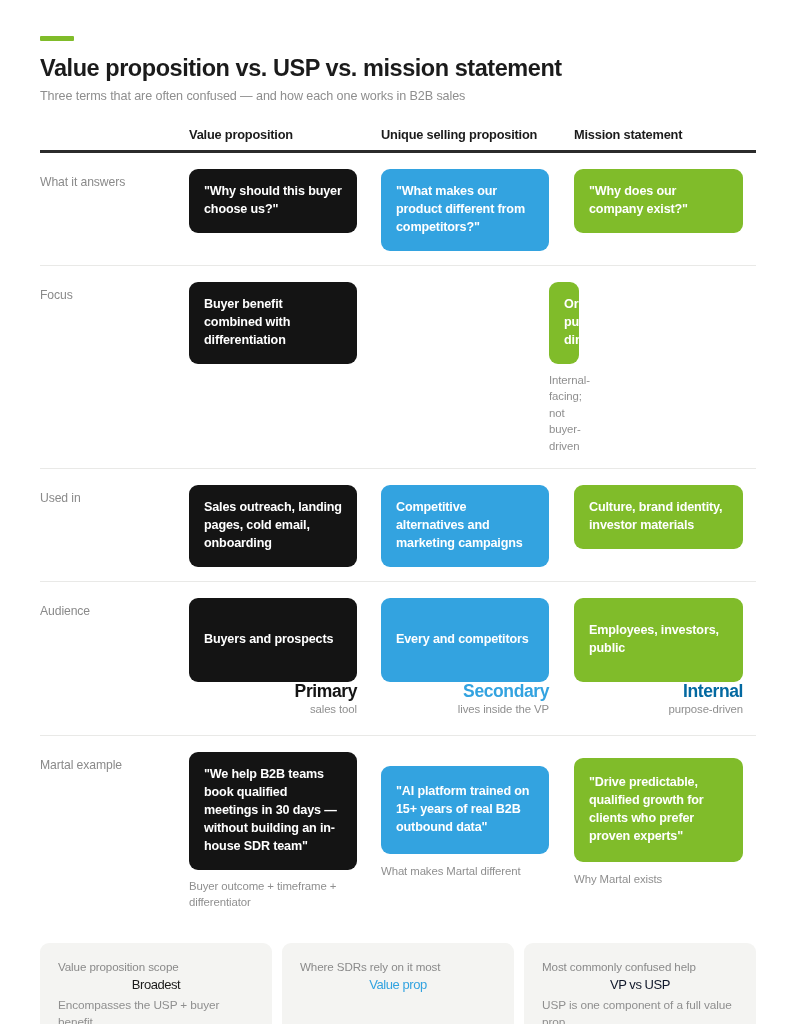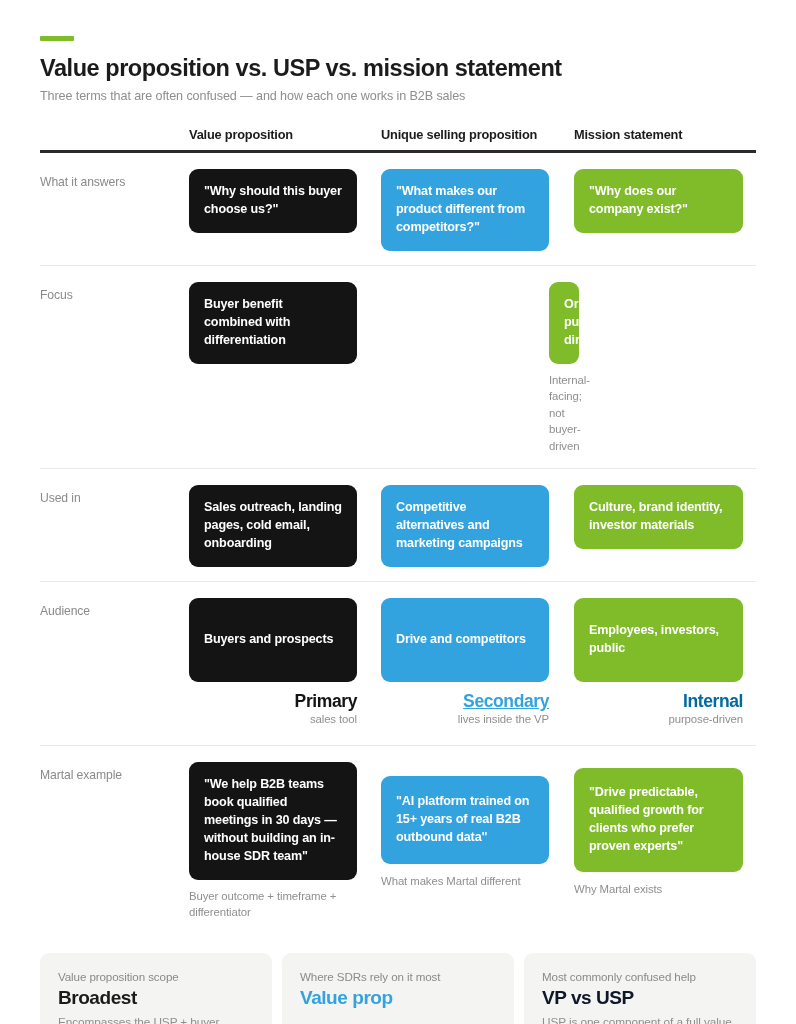--- a/index.html
+++ b/index.html
@@ -99,31 +99,30 @@
   .chip-note {
     font-size: 11.4px;
     color: #8f8f8f;
     line-height: 1.45;
     margin-top: 8px;
     letter-spacing: -0.1px;
   }
 
   
   .emph {
-    margin-top: 10px;
     text-align: right;
   }
   .emph-word {
     font-size: 17.5px;
     font-weight: bold;
     letter-spacing: -0.4px;
     line-height: 1.1;
   }
   .emph-word.dark  { color: #141414; }
-  .emph-word.blue  { color: #33a3e0; text-decoration: underline; }
+  .emph-word.blue  { color: #33a3e0; }
   .emph-word.green { color: #0369a1; }
   .emph-sub {
     font-size: 11.4px;
     color: #8f8f8f;
     margin-top: 2px;
     letter-spacing: -0.1px;
   }
 
   
   .summary {
@@ -136,25 +135,26 @@
     background: #f4f4f2;
     border-radius: 9px;
     padding: 17px 18px 22px 18px;
   }
   .sum-kicker {
     font-size: 11.6px;
     color: #8a8a8a;
     letter-spacing: -0.1px;
   }
   .sum-value {
-    font-size: 19px;
-    font-weight: bold;
+    font-size: 13px;
+    font-weight: normal;
     letter-spacing: -0.45px;
     margin-top: 5px;
     line-height: 1.1;
+    text-align: center;
   }
   .sum-value.dark  { color: #1b1b1b; }
   .sum-value.blue  { color: #33a3e0; }
   .sum-value.green { color: #0f172a; }
   .sum-note {
     font-size: 11.8px;
     color: #8f8f8f;
     line-height: 1.45;
     margin-top: 5px;
     letter-spacing: -0.1px;
@@ -243,21 +243,21 @@
     <div class="row-label">Audience</div>
     <div>
       <div class="chip dark" style="min-height:84px">Buyers and prospects</div>
       <div class="emph">
         <div class="emph-word dark">Primary</div>
         <div class="emph-sub">sales tool</div>
       </div>
     </div>
     <div></div>
     <div>
-      <div class="chip blue" style="min-height:84px">Drive and competitors</div>
+      <div class="chip blue" style="min-height:84px">Every and competitors</div>
       <div class="emph">
         <div class="emph-word blue">Secondary</div>
         <div class="emph-sub">lives inside the VP</div>
       </div>
     </div>
     <div></div>
     <div>
       <div class="chip green" style="min-height:84px">Employees, investors, public</div>
       <div class="emph">
         <div class="emph-word green">Internal</div>

